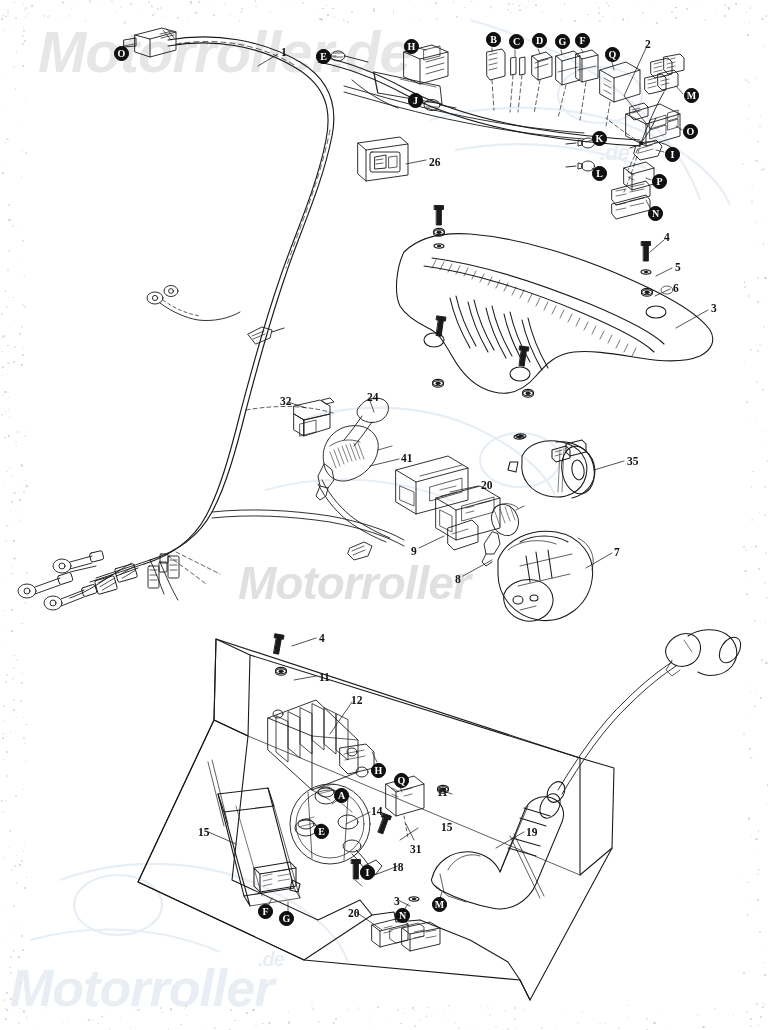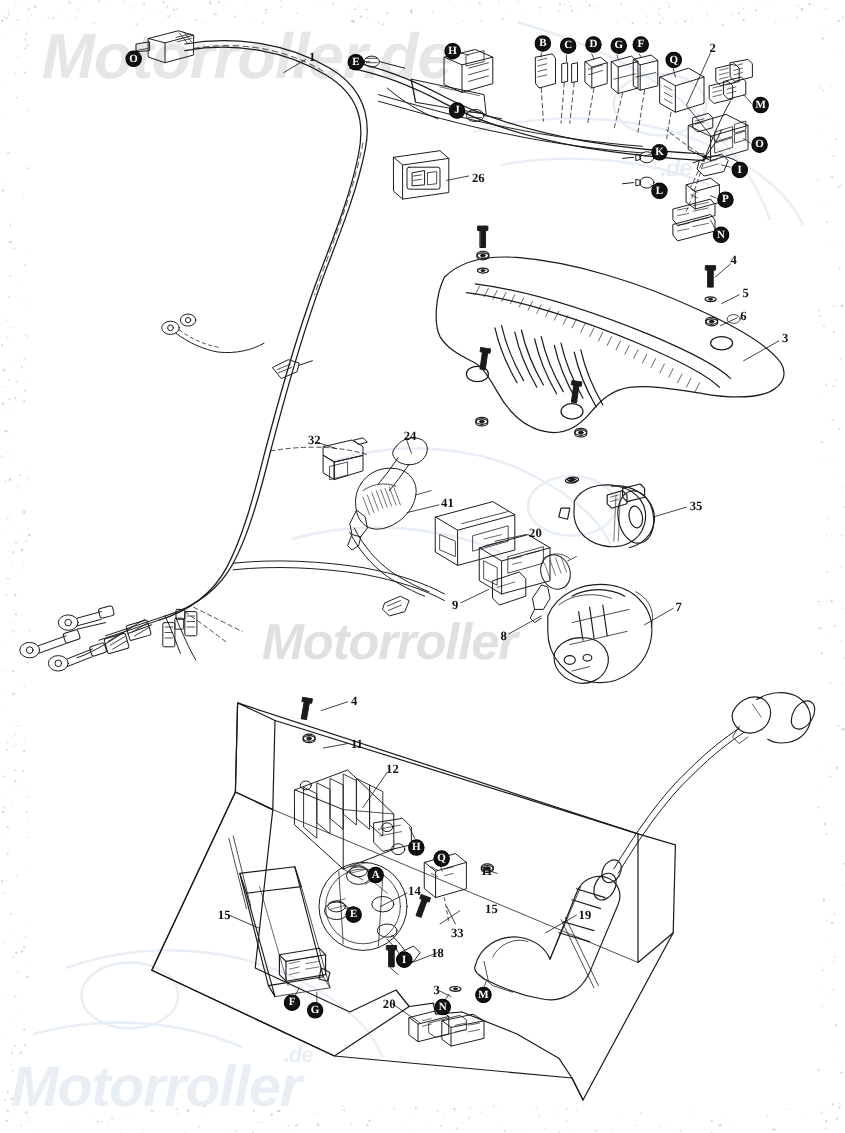--- a/index.html
+++ b/index.html
@@ -743,21 +743,21 @@
   <div class="num" style="left:319px;top:672px;">11</div>
   <div class="num" style="left:351px;top:695px;">12</div>
   <div class="num" style="left:198px;top:827px;">15</div>
   <div class="num" style="left:371px;top:806px;text-align:right;">14</div>
   <div class="num" style="left:441px;top:822px;">15</div>
   <div class="num" style="left:392px;top:862px;">18</div>
   <div class="num" style="left:394px;top:896px;">3</div>
   <div class="num" style="left:348px;top:908px;">20</div>
   <div class="num" style="left:526px;top:827px;">19</div>
   <div class="num" style="left:481px;top:480px;">20</div>
-  <div class="num" style="left:410px;top:844px;">33</div>
+  <div class="num" style="left:410px;top:844px;">31</div>
   <div class="num" style="left:280px;top:396px;">32</div>
   <div class="num" style="left:401px;top:453px;">41</div>
   <div class="num" style="left:367px;top:392px;">24</div>
   <div class="num" style="left:627px;top:456px;">35</div>
   <div class="num" style="left:429px;top:157px;">26</div>
   <div class="num" style="left:437px;top:787px;">11</div>
 
   <div class="ltr" style="left:114px;top:46px;">O</div>
   <div class="ltr" style="left:316px;top:49px;">E</div>
   <div class="ltr" style="left:404px;top:39px;">H</div>

